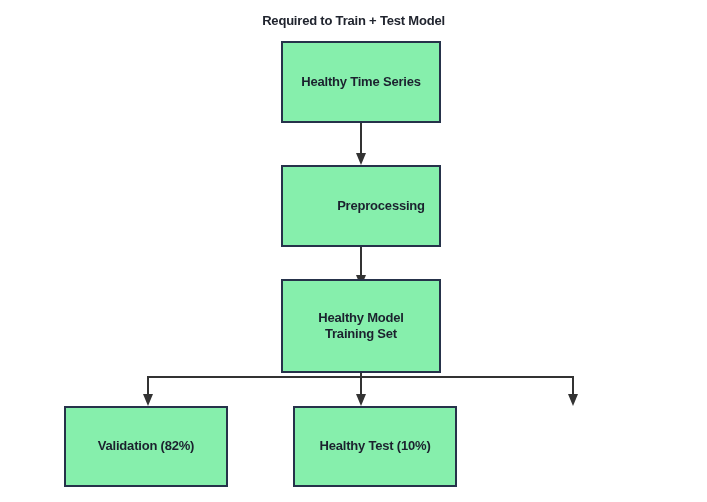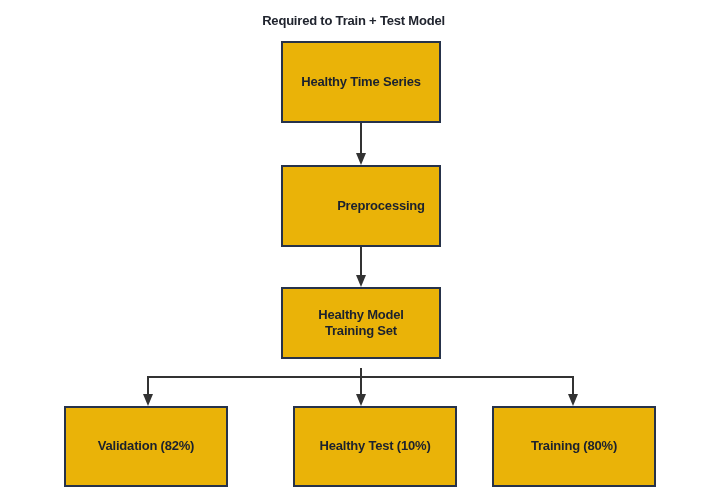--- a/index.html
+++ b/index.html
@@ -35,21 +35,21 @@
     stroke: #333333;
     stroke-width: 2;
     fill: none;
   }
   .edges .head {
     fill: #333333;
     stroke: none;
   }
   .node {
     position: absolute;
-    background: #eab308;
+    background: #86efac;
     border: 2px solid #26324a;
     box-sizing: border-box;
     display: flex;
     align-items: center;
     justify-content: center;
     text-align: center;
   }
   .node-label {
     font-size: 13px;
     font-weight: bold;
@@ -89,29 +89,26 @@
   </svg>
 
   <div class="node" style="left:281px; top:41px; width:160px; height:82px;">
     <span class="node-label">Healthy Time Series</span>
   </div>
 
   <div class="node" style="left:281px; top:165px; width:160px; height:82px;padding-left:40px;">
     <span class="node-label">Preprocessing</span>
   </div>
 
-  <div class="node" style="left:281px; top:287px; width:160px; height:72px;text-align:center;">
+  <div class="node" style="left:281px; top:279px; width:160px; height:94px;text-align:center;">
     <span class="node-label wrap">Healthy Model Training Set</span>
   </div>
 
   <div class="node" style="left:64px; top:406px; width:164px; height:81px;">
     <span class="node-label">Validation (82%)</span>
   </div>
 
   <div class="node" style="left:293px; top:406px; width:164px; height:81px;">
     <span class="node-label">Healthy Test (10%)</span>
   </div>
 
-  <div class="node" style="left:492px; top:406px; width:164px; height:81px;">
-    <span class="node-label">Training (80%)</span>
-  </div>
 
 </div>
 
 </body></html>

